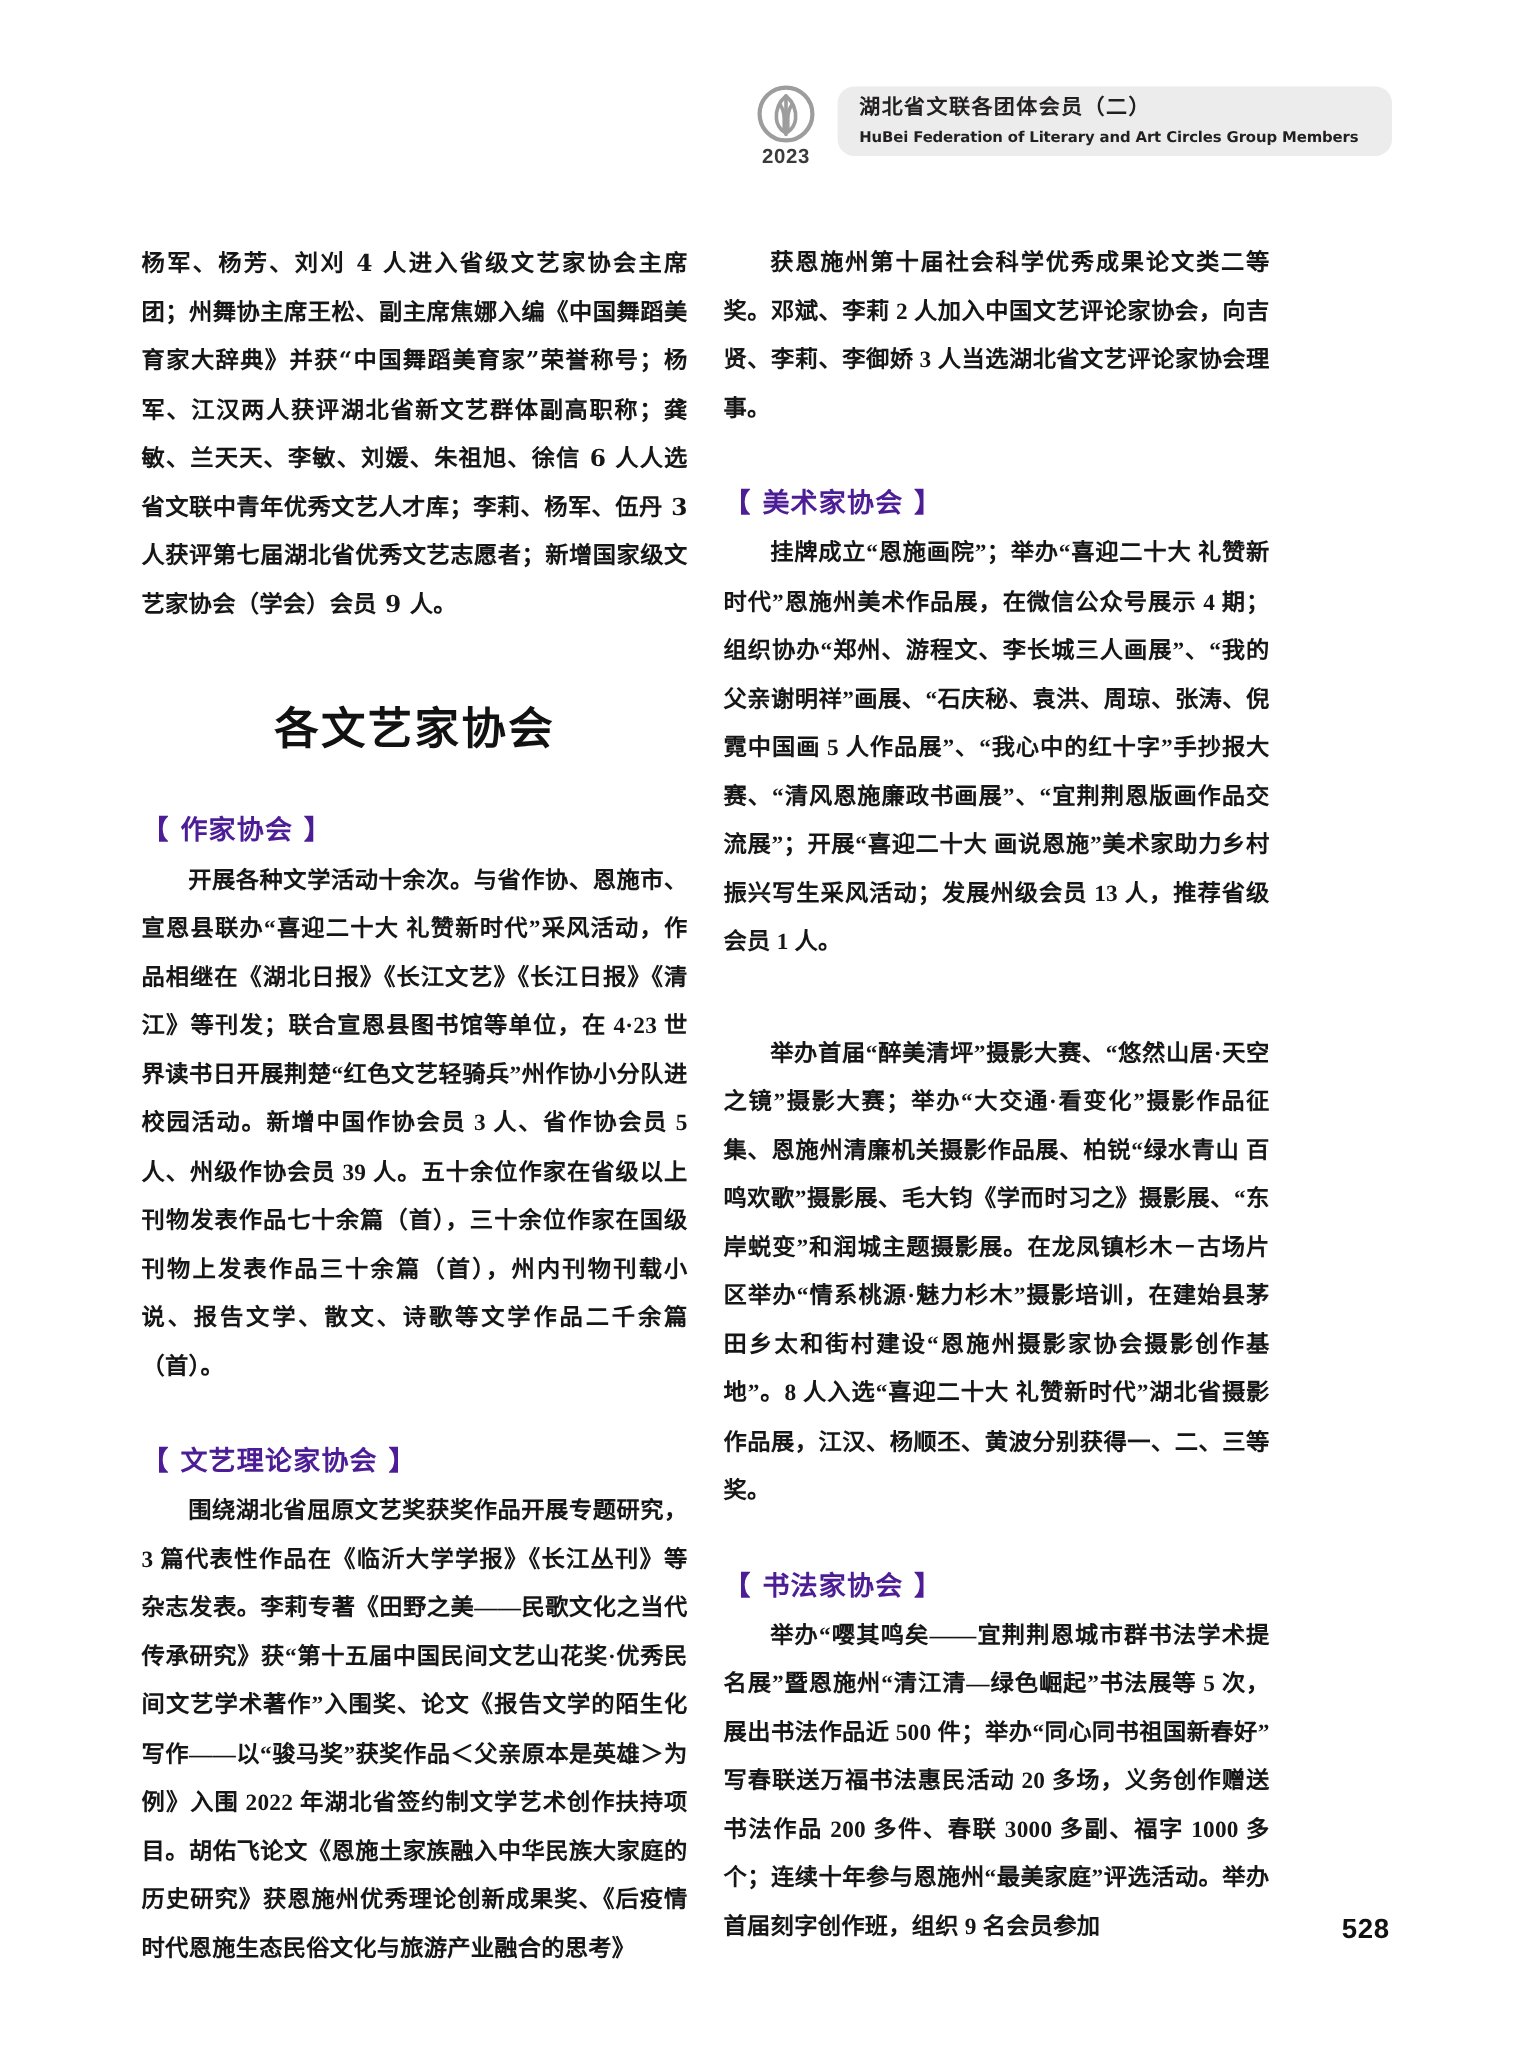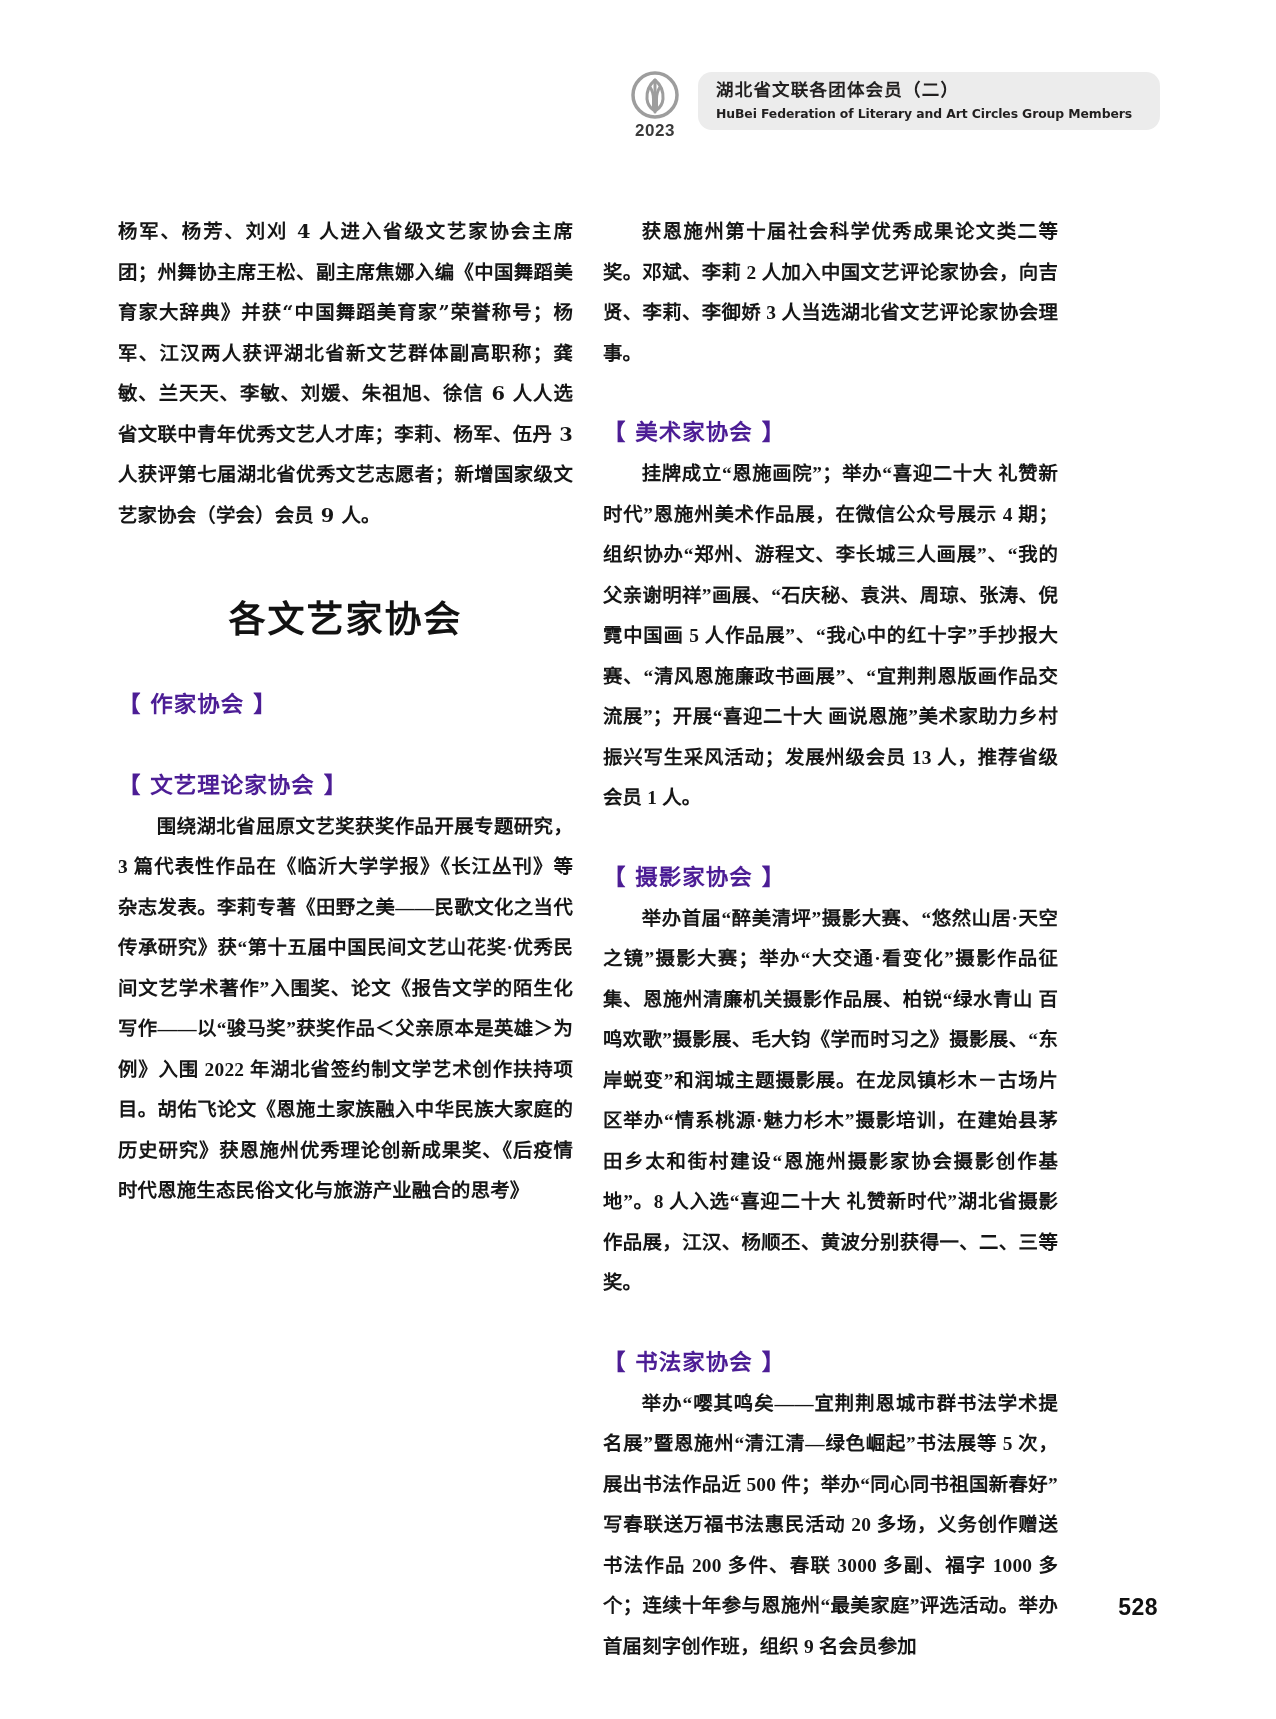--- a/index.html
+++ b/index.html
@@ -82,21 +82,21 @@
 
   
   .columns {
     position: absolute;
     top: 196px;
     left: 0;
     width: 1276px;
   }
   .col {
     position: absolute;
-    top: 16px;
+    top: 4px;
     width: 455px;
   }
   .col-left  { left: 118px; }
   .col-right { left: 603px; }
 
   p.body-text {
     margin: 0;
     font-family: "DejaVu Serif", "Liberation Serif", serif;
     font-weight: 700;
     font-size: 19.4px;
@@ -175,39 +175,39 @@
     <div class="col col-left">
 
       <p class="body-text">杨军、杨芳、刘刈 4 人进入省级文艺家协会主席团；州舞协主席王松、副主席焦娜入编《中国舞蹈美育家大辞典》并获“中国舞蹈美育家”荣誉称号；杨军、江汉两人获评湖北省新文艺群体副高职称；龚敏、兰天天、李敏、刘媛、朱祖旭、徐信 6 人人选省文联中青年优秀文艺人才库；李莉、杨军、伍丹 3 人获评第七届湖北省优秀文艺志愿者；新增国家级文艺家协会（学会）会员 9 人。</p>
 
       <div class="sp-before-h1"></div>
       <h1 class="section-title">各文艺家协会</h1>
       <div class="sp-after-h1"></div>
 
       <h2 class="assoc-title">【 作家协会 】</h2>
       <div class="sp-after-h2"></div>
+      <p class="body-text indent">开展各种文学活动十余次。与省作协、恩施市、宣恩县联办“喜迎二十大 礼赞新时代”采风活动，作品相继在《湖北日报》《长江文艺》《长江日报》《清江》等刊发；联合宣恩县图书馆等单位，在 4·23 世界读书日开展荆楚“红色文艺轻骑兵”州作协小分队进校园活动。新增中国作协会员 3 人、省作协会员 5 人、州级作协会员 39 人。五十余位作家在省级以上刊物发表作品七十余篇（首），三十余位作家在国级刊物上发表作品三十余篇（首），州内刊物刊载小说、报告文学、散文、诗歌等文学作品二千余篇（首）。</p>
 
       <div class="sp-before-h2"></div>
       <h2 class="assoc-title">【 文艺理论家协会 】</h2>
       <div class="sp-after-h2"></div>
       <p class="body-text indent">围绕湖北省屈原文艺奖获奖作品开展专题研究，3 篇代表性作品在《临沂大学学报》《长江丛刊》等杂志发表。李莉专著《田野之美——民歌文化之当代传承研究》获“第十五届中国民间文艺山花奖·优秀民间文艺学术著作”入围奖、论文《报告文学的陌生化写作——以“骏马奖”获奖作品＜父亲原本是英雄＞为例》入围 2022 年湖北省签约制文学艺术创作扶持项目。胡佑飞论文《恩施土家族融入中华民族大家庭的历史研究》获恩施州优秀理论创新成果奖、《后疫情时代恩施生态民俗文化与旅游产业融合的思考》</p>
 
     </div>
 
     <div class="col col-right">
 
       <p class="body-text indent">获恩施州第十届社会科学优秀成果论文类二等奖。邓斌、李莉 2 人加入中国文艺评论家协会，向吉贤、李莉、李御娇 3 人当选湖北省文艺评论家协会理事。</p>
 
       <div class="sp-before-h2"></div>
       <h2 class="assoc-title">【 美术家协会 】</h2>
       <div class="sp-after-h2"></div>
       <p class="body-text indent">挂牌成立“恩施画院”；举办“喜迎二十大 礼赞新时代”恩施州美术作品展，在微信公众号展示 4 期；组织协办“郑州、游程文、李长城三人画展”、“我的父亲谢明祥”画展、“石庆秘、袁洪、周琼、张涛、倪霓中国画 5 人作品展”、“我心中的红十字”手抄报大赛、“清风恩施廉政书画展”、“宜荆荆恩版画作品交流展”；开展“喜迎二十大 画说恩施”美术家助力乡村振兴写生采风活动；发展州级会员 13 人，推荐省级会员 1 人。</p>
 
       <div class="sp-before-h2"></div>
-      <h2 class="assoc-title">【 摄影家协会 】</h2>
       <div class="sp-after-h2"></div>
       <p class="body-text indent">举办首届“醉美清坪”摄影大赛、“悠然山居·天空之镜”摄影大赛；举办“大交通·看变化”摄影作品征集、恩施州清廉机关摄影作品展、柏锐“绿水青山 百鸣欢歌”摄影展、毛大钧《学而时习之》摄影展、“东岸蜕变”和润城主题摄影展。在龙凤镇杉木－古场片区举办“情系桃源·魅力杉木”摄影培训，在建始县茅田乡太和街村建设“恩施州摄影家协会摄影创作基地”。8 人入选“喜迎二十大 礼赞新时代”湖北省摄影作品展，江汉、杨顺丕、黄波分别获得一、二、三等奖。</p>
 
       <div class="sp-before-h2"></div>
       <h2 class="assoc-title">【 书法家协会 】</h2>
       <div class="sp-after-h2"></div>
       <p class="body-text indent">举办“嘤其鸣矣——宜荆荆恩城市群书法学术提名展”暨恩施州“清江清—绿色崛起”书法展等 5 次，展出书法作品近 500 件；举办“同心同书祖国新春好”写春联送万福书法惠民活动 20 多场，义务创作赠送书法作品 200 多件、春联 3000 多副、福字 1000 多个；连续十年参与恩施州“最美家庭”评选活动。举办首届刻字创作班，组织 9 名会员参加</p>
 
     </div>
 

